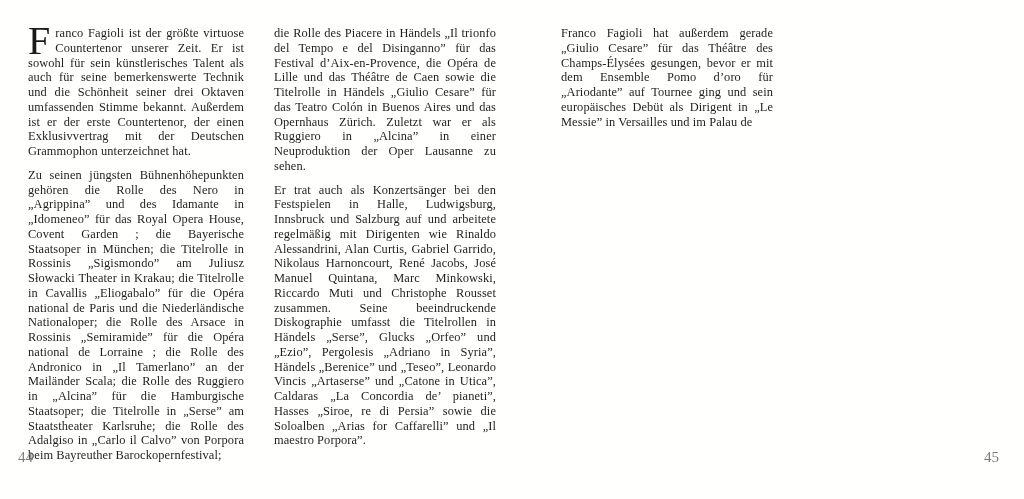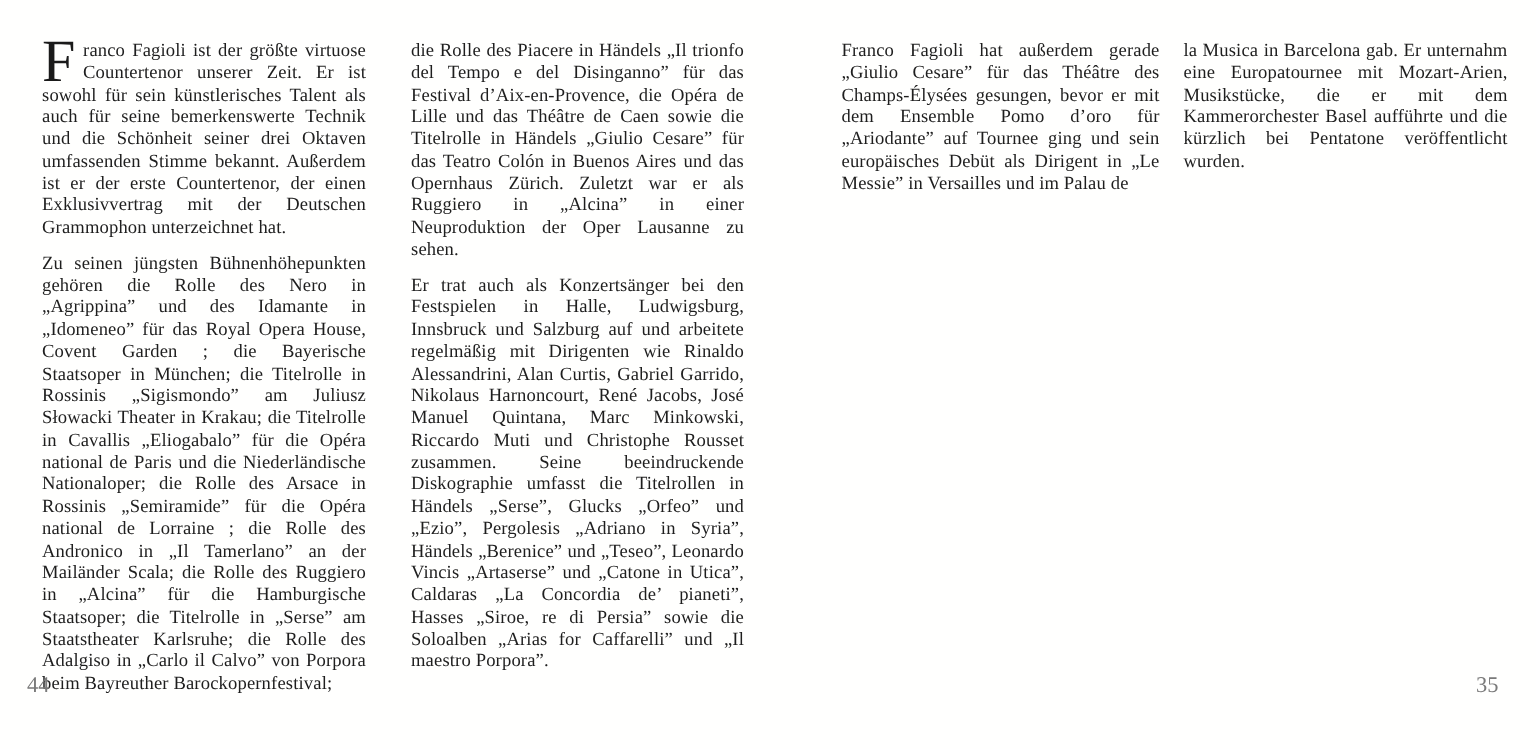--- a/index.html
+++ b/index.html
@@ -72,19 +72,16 @@
       <p lang="de">die Rolle des Piacere in Händels „Il trionfo del Tempo e del Disinganno” für das Festival d’Aix-en-Provence, die Opéra de Lille und das Théâtre de Caen sowie die Titelrolle in Händels „Giulio Cesare” für das Teatro Colón in Buenos Aires und das Opernhaus Zürich. Zuletzt war er als Ruggiero in „Alcina” in einer Neuproduktion der Oper Lausanne zu sehen.</p>
       <p lang="de">Er trat auch als Konzertsänger bei den Festspielen in Halle, Ludwigsburg, Innsbruck und Salzburg auf und arbeitete regelmäßig mit Dirigenten wie Rinaldo Alessandrini, Alan Curtis, Gabriel Garrido, Nikolaus Harnoncourt, René Jacobs, José Manuel Quintana, Marc Minkowski, Riccardo Muti und Christophe Rousset zusammen. Seine beeindruckende Diskographie umfasst die Titelrollen in Händels „Serse”, Glucks „Orfeo” und „Ezio”, Pergolesis „Adriano in Syria”, Händels „Berenice” und „Teseo”, Leonardo Vincis „Artaserse” und „Catone in Utica”, Caldaras „La Concordia de’ pianeti”, Hasses „Siroe, re di Persia” sowie die Soloalben „Arias for Caffarelli” und „Il maestro Porpora”.</p>
     </div>
     <div class="pagenum num-left">44</div>
   </section>
 
   <section class="page right">
     <div class="col first">
       <p lang="de">Franco Fagioli hat außerdem gerade „Giulio Cesare” für das Théâtre des Champs-Élysées gesungen, bevor er mit dem Ensemble Pomo d’oro für „Ariodante” auf Tournee ging und sein europäisches Debüt als Dirigent in „Le Messie” in Versailles und im Palau de</p>
     </div>
-    <div class="col second">
-      <p lang="de">la Musica in Barcelona gab. Er unternahm eine Europatournee mit Mozart-Arien, Musikstücke, die er mit dem Kammerorchester Basel aufführte und die kürzlich bei Pentatone veröffentlicht wurden.</p>
-    </div>
-    <div class="pagenum num-right">35</div>
+    <div class="pagenum num-right">45</div>
   </section>
 
 </div>
 
 </body></html>

